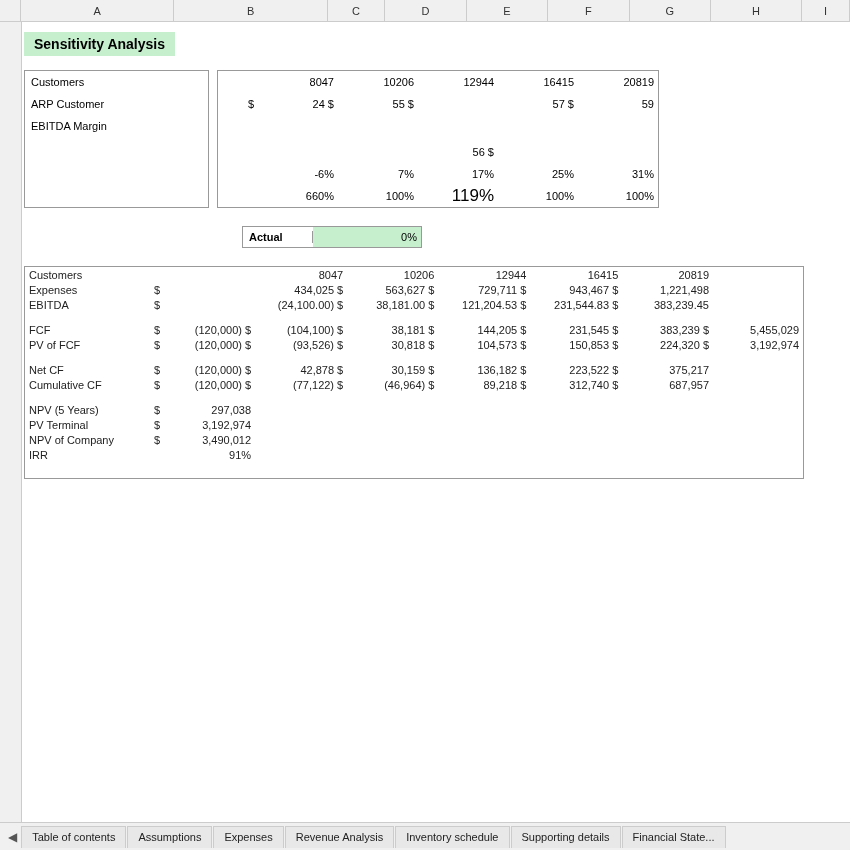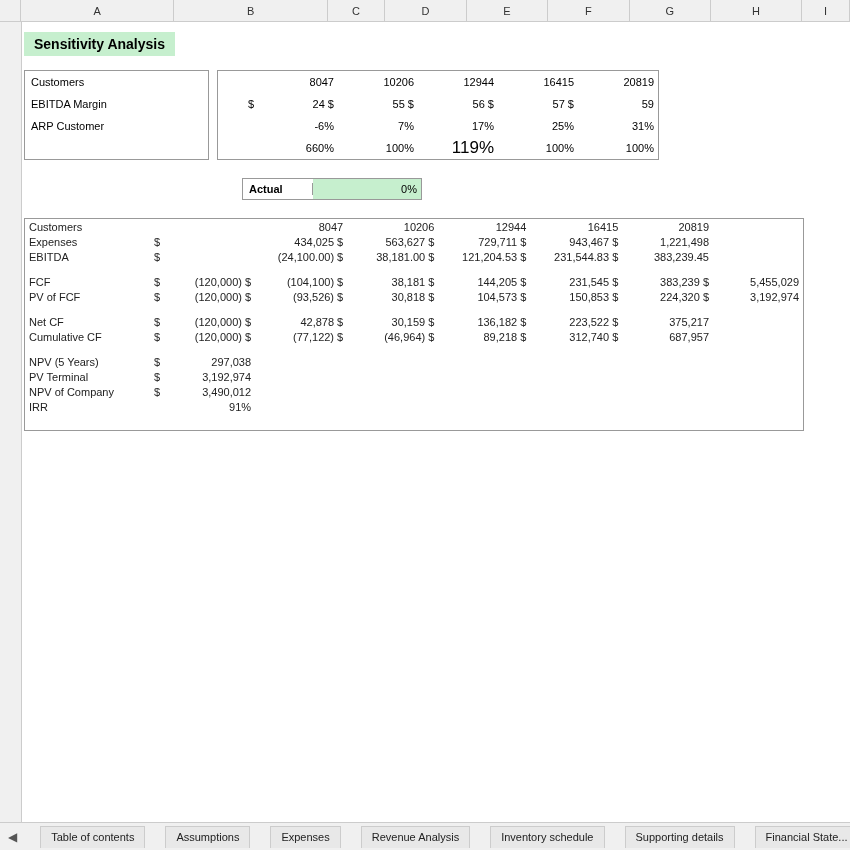--- a/index.html
+++ b/index.html
@@ -155,21 +155,20 @@
       border: 1px solid #ccc;
       border-bottom: none;
       background: #e8e8e8;
       display: flex;
       align-items: center;
       font-size: 11px;
       cursor: pointer;
       margin-right: 1px;
       color: #222;
       white-space: nowrap;
-      margin-left: 19px;
     }
   </style>
 </head>
 <body>
 
 <div class="col-headers">
   <div class="col-header" style="width:22px"></div>
   <div class="col-header" style="width:160px">A</div>
   <div class="col-header" style="width:160px">B</div>
   <div class="col-header" style="width:60px">C</div>
@@ -188,37 +187,37 @@
   <div class="sheet-area">
 
     
     <div class="title-box">Sensitivity Analysis</div>
 
     
     <div style="display:flex; margin-bottom: 18px;">
 
       <div style="border:1px solid #999; width:185px; margin-right:8px;">
         <div style="padding:2px 6px; font-size:11px; height:22px; display:flex; align-items:center;">Customers</div>
+        <div style="padding:2px 6px; font-size:11px; height:22px; display:flex; align-items:center;">ARP Customer</div>
         <div style="padding:2px 6px; font-size:11px; height:22px; display:flex; align-items:center;">EBITDA Margin</div>
-        <div style="padding:2px 6px; font-size:11px; height:22px; display:flex; align-items:center;">ARP Customer</div>
       </div>
 
       <div style="border:1px solid #999; display:grid; grid-template-columns:40px 80px 80px 80px 80px 80px;">
 
         <div style="padding:2px 4px; text-align:right; font-size:11px; height:22px; display:flex; align-items:center; justify-content:flex-end;"></div>
         <div style="padding:2px 4px; text-align:right; font-size:11px; height:22px; display:flex; align-items:center; justify-content:flex-end;">8047</div>
         <div style="padding:2px 4px; text-align:right; font-size:11px; height:22px; display:flex; align-items:center; justify-content:flex-end;">10206</div>
         <div style="padding:2px 4px; text-align:right; font-size:11px; height:22px; display:flex; align-items:center; justify-content:flex-end;">12944</div>
         <div style="padding:2px 4px; text-align:right; font-size:11px; height:22px; display:flex; align-items:center; justify-content:flex-end;">16415</div>
         <div style="padding:2px 4px; text-align:right; font-size:11px; height:22px; display:flex; align-items:center; justify-content:flex-end;">20819</div>
 
         <div style="padding:2px 4px; text-align:right; font-size:11px; height:22px; display:flex; align-items:center; justify-content:flex-end;">$</div>
         <div style="padding:2px 4px; text-align:right; font-size:11px; height:22px; display:flex; align-items:center; justify-content:flex-end;">24 $</div>
         <div style="padding:2px 4px; text-align:right; font-size:11px; height:22px; display:flex; align-items:center; justify-content:flex-end;">55 $</div>
-        <div style="padding:2px 4px; text-align:right; font-size:11px; height:22px; display:flex; align-items:center; justify-content:flex-end;">56 $</div>
+        <div style="padding:2px 4px; text-align:right; font-size:11px; height:22px; display:flex; align-items:center; justify-content:flex-end;margin-top:48px;">56 $</div>
         <div style="padding:2px 4px; text-align:right; font-size:11px; height:22px; display:flex; align-items:center; justify-content:flex-end;">57 $</div>
         <div style="padding:2px 4px; text-align:right; font-size:11px; height:22px; display:flex; align-items:center; justify-content:flex-end;">59</div>
 
         <div style="padding:2px 4px; text-align:right; font-size:11px; height:22px; display:flex; align-items:center; justify-content:flex-end;"></div>
         <div style="padding:2px 4px; text-align:right; font-size:11px; height:22px; display:flex; align-items:center; justify-content:flex-end;">-6%</div>
         <div style="padding:2px 4px; text-align:right; font-size:11px; height:22px; display:flex; align-items:center; justify-content:flex-end;">7%</div>
         <div style="padding:2px 4px; text-align:right; font-size:11px; height:22px; display:flex; align-items:center; justify-content:flex-end;">17%</div>
         <div style="padding:2px 4px; text-align:right; font-size:11px; height:22px; display:flex; align-items:center; justify-content:flex-end;">25%</div>
         <div style="padding:2px 4px; text-align:right; font-size:11px; height:22px; display:flex; align-items:center; justify-content:flex-end;">31%</div>
 

